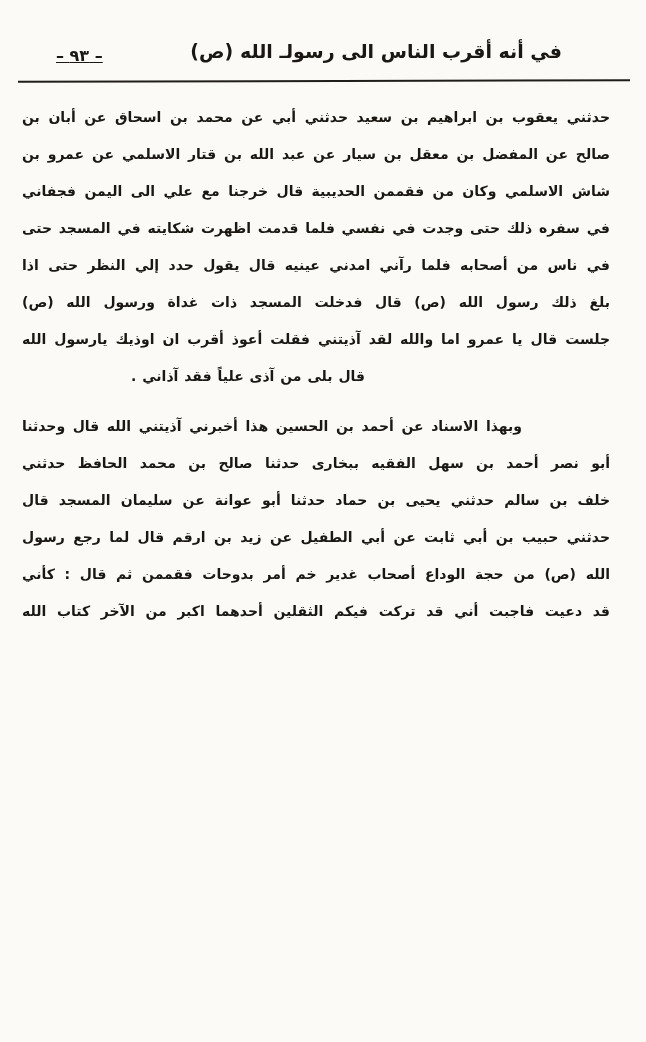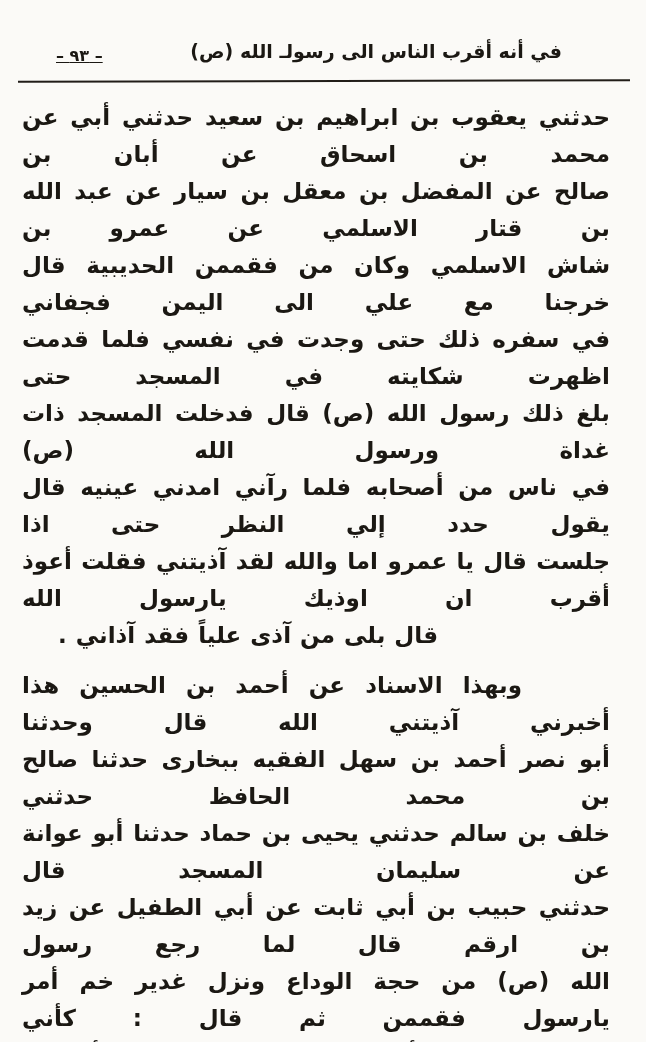--- a/index.html
+++ b/index.html
@@ -60,21 +60,21 @@
   .body-text {
     position: absolute;
     top: 99px;
     right: 36px;
     width: 588px;
     direction: rtl;
   }
   .para { margin: 0; }
   .para + .para { margin-top: 13px; }
   .line {
-    font-size: 23px;
+    font-size: 14px;
     font-weight: bold;
     line-height: 37px;
     min-height: 37px;
     direction: rtl;
     word-spacing: 1px;
   }
   .line.full, .line.first {
     text-align: justify;
     text-align-last: justify;
   }
@@ -97,28 +97,28 @@
   </div>
 
   <div class="rule"></div>
 
   <div class="body-text" id="body-text">
       <div class="para">
         <div class="line full">حدثني يعقوب بن ابراهيم بن سعيد حدثني أبي عن محمد بن اسحاق عن أبان بن</div>
         <div class="line full">صالح عن المفضل بن معقل بن سيار عن عبد الله بن قتار الاسلمي عن عمرو بن</div>
         <div class="line full">شاش الاسلمي وكان من فقممن الحديبية قال خرجنا مع علي الى اليمن فجفاني</div>
         <div class="line full">في سفره ذلك حتى وجدت في نفسي فلما قدمت اظهرت شكايته في المسجد حتى</div>
+        <div class="line full">في ناس من أصحابه فلما رآني امدني عينيه قال يقول حدد إلي النظر حتى اذا</div>
         <div class="line full">بلغ ذلك رسول الله (ص) قال فدخلت المسجد ذات غداة ورسول الله (ص)</div>
-        <div class="line full">في ناس من أصحابه فلما رآني امدني عينيه قال يقول حدد إلي النظر حتى اذا</div>
         <div class="line full">جلست قال يا عمرو اما والله لقد آذيتني فقلت أعوذ أقرب ان اوذيك يارسول الله</div>
         <div class="line end">قال بلى من آذى علياً فقد آذاني .</div>
       </div>
       <div class="para">
         <div class="line first">وبهذا الاسناد عن أحمد بن الحسين هذا أخبرني آذيتني الله قال وحدثنا</div>
         <div class="line full">أبو نصر أحمد بن سهل الفقيه ببخارى حدثنا صالح بن محمد الحافظ حدثني</div>
         <div class="line full">خلف بن سالم حدثني يحيى بن حماد حدثنا أبو عوانة عن سليمان المسجد قال</div>
         <div class="line full">حدثني حبيب بن أبي ثابت عن أبي الطفيل عن زيد بن ارقم قال لما رجع رسول</div>
-        <div class="line full">الله (ص) من حجة الوداع ونزل غدير خم أمر يارسول فقممن ثم قال : كأني</div>
+        <div class="line full">الله (ص) من حجة الوداع أصحاب غدير خم أمر بدوحات فقممن ثم قال : كأني</div>
         <div class="line full">قد دعيت فاجبت أني قد تركت فيكم الثقلين أحدهما اكبر من الآخر كتاب الله</div>
       </div>
     </div>
 
 </div>
 
 </body></html>

